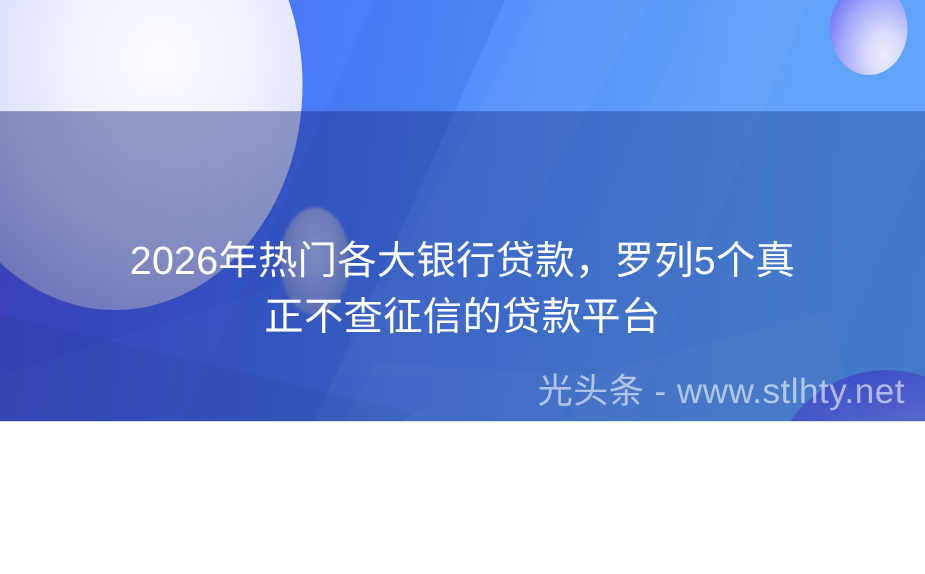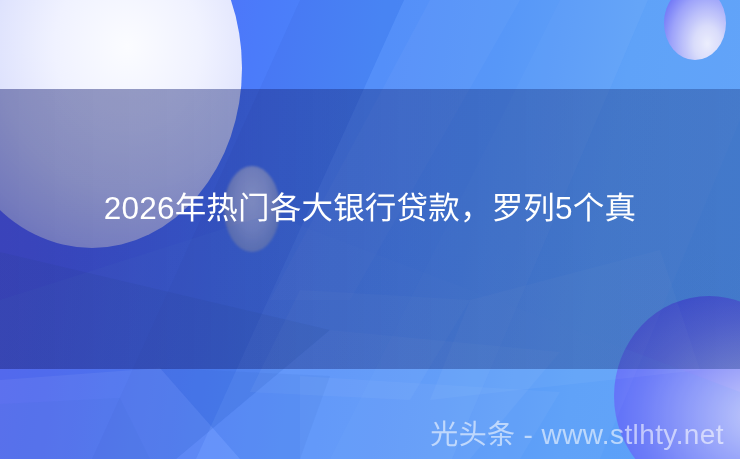--- a/index.html
+++ b/index.html
@@ -4,21 +4,21 @@
 <title>Banner</title>
 <style>
   html, body {
     margin: 0;
     padding: 0;
     background: #ffffff;
   }
   #banner {
     position: relative;
     width: 740px;
-    height: 459px;
+    height: 337px;
     overflow: hidden;
     font-family: "Liberation Sans", "DejaVu Sans", sans-serif;
     user-select: none;
   }
 
   
   .bg-base {
     position: absolute;
     inset: 0;
     background: linear-gradient(100deg,
@@ -202,17 +202,18 @@
         <polygon points="0,404 120,398 150,459 0,459" fill="#2e63c8" opacity="0.08"></polygon>
       </svg>
     </div>
   </div>
 
   <div class="band-mid"></div>
   <div class="band-mid-2"></div>
 
   <div class="title-wrap">
     <span class="title-line">2026年热门各大银行贷款，罗列5个真</span>
+    <span class="title-line">正不查征信的贷款平台</span>
   </div>
 
   <div class="watermark">光头条 - www.stlhty.net</div>
 
 </div>
 
 </body></html>

